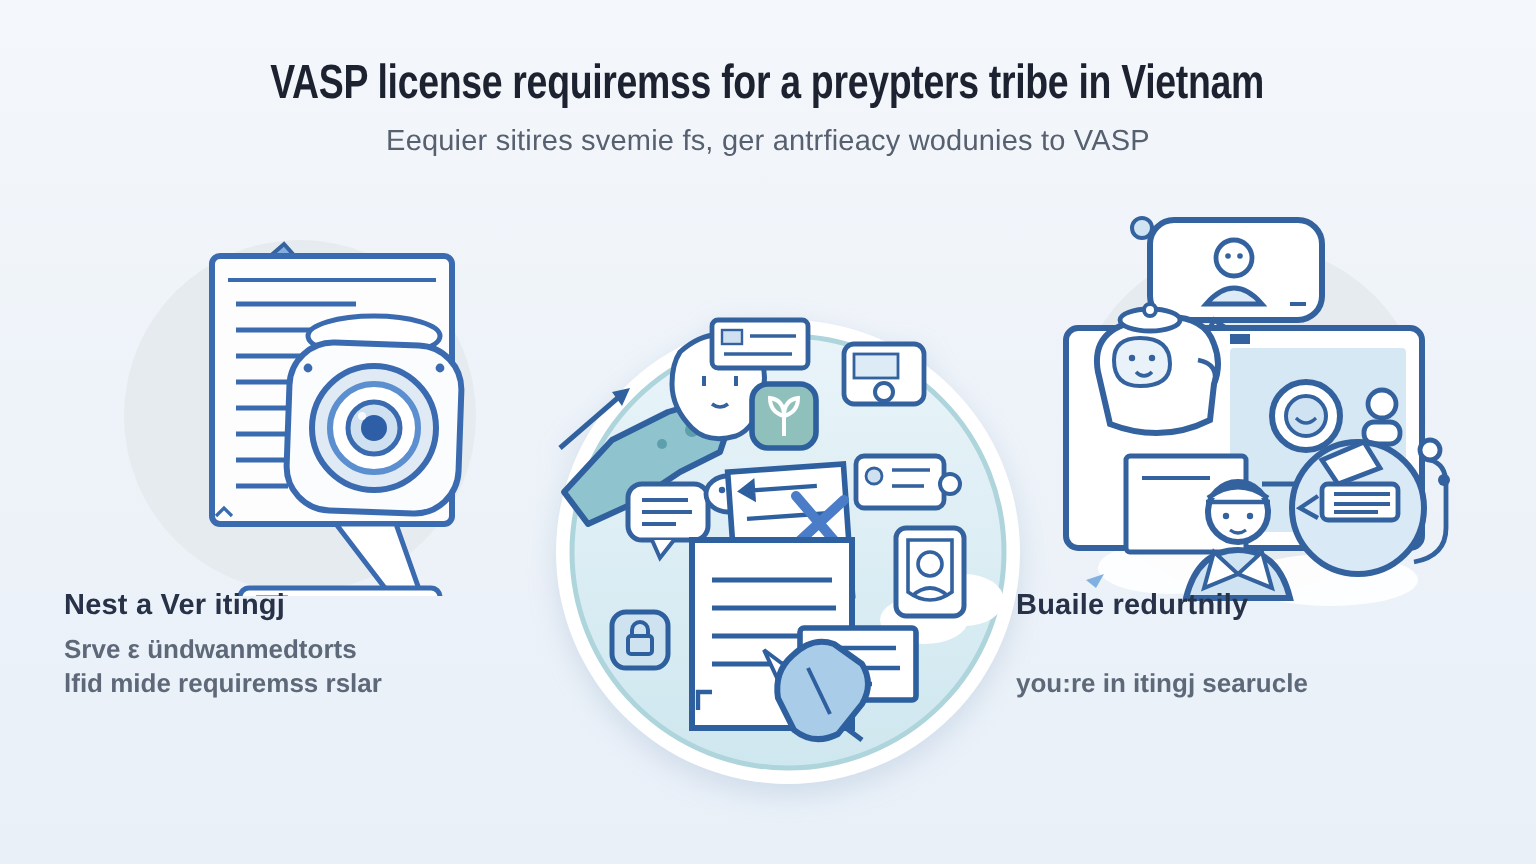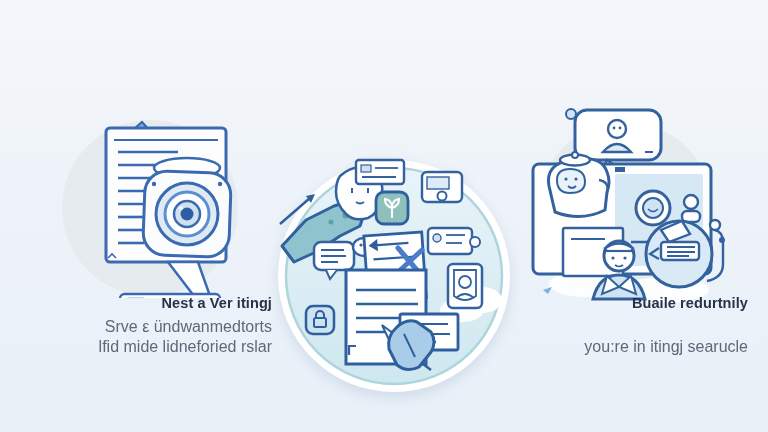--- a/index.html
+++ b/index.html
@@ -18,31 +18,35 @@
   .hdr .subtitle {
     margin:7px 0 0 0; font-size:14.5px; color:#56606e; letter-spacing:0.1px;
   }
   
   .illus { position:absolute; }
   .illus-left   { left:48px;  top:112px; }
   .illus-center { left:276px; top:158px; filter:drop-shadow(0 5px 7px rgba(110,145,180,.22)); }
   .illus-right  { left:519px; top:108px; }
   svg { display:block; }
   
-  .caption { position:absolute; width:240px; text-align:right; }
+  .caption { position:absolute; width:240px; text-align:left; }
   .caption-left  { left:32px;  top:295px; }
   .caption-right { left:508px; top:295px; }
   .caption h3 { margin:0 0 6px 0; font-size:14.5px; font-weight:700; color:#273248; letter-spacing:0.1px; }
-  .caption p  { margin:0; font-size:16px; line-height:1.28; color:#5d6878; }
+  .caption p  { margin:0; font-size:13px; line-height:1.28; color:#5d6878;font-weight:bold; }
 </style>
 </head>
 <body>
 
 <div class="stage">
 
+  <div class="hdr">
+    <h1 class="title">VASP license requiremss for a preypters tribe in Vietnam</h1>
+    <p class="subtitle">Eequier sitires svemie fs, ger antrfieacy wodunies to VASP</p>
+  </div>
 
   <div class="illus illus-left">
     <svg width="204" height="186" viewBox="0 0 204 186">
       <circle cx="102" cy="96" r="88" fill="#e6ebef"></circle>
       <g>
         <path d="M78 24 l16 -14 8 9 -16 14 z" fill="#7fb0e0" stroke="#38629f" stroke-width="2"></path>
       </g>
       <g>
         <rect x="58" y="16" width="120" height="134" rx="4" fill="#fdfdfe" stroke="#3a6ab0" stroke-width="3"></rect>
         <line x1="66" y1="28" x2="170" y2="28" stroke="#3a6ab0" stroke-width="2"></line>
@@ -269,21 +273,21 @@
         <circle cx="203" cy="132" r="3" fill="#33629f"></circle>
         <path d="M24 182 l9 -3 -4 7 z" fill="#7fb0e0"></path>
       </g>
     </svg>
   </div>
 
   <div class="caption caption-left">
     <h3>Nest a Ver itingj</h3>
     <p>
       <span>Srve ε ündwanmedtorts</span><br>
-      <span>lfid mide lidneforied rslar</span>
+      <span>lfid mide requiremss rslar</span>
     </p>
   </div>
 
   <div class="caption caption-right">
     <h3>Buaile redurtnily</h3>
     <p>
       <br>
       <span>you:re in itingj searucle</span>
     </p>
   </div>

